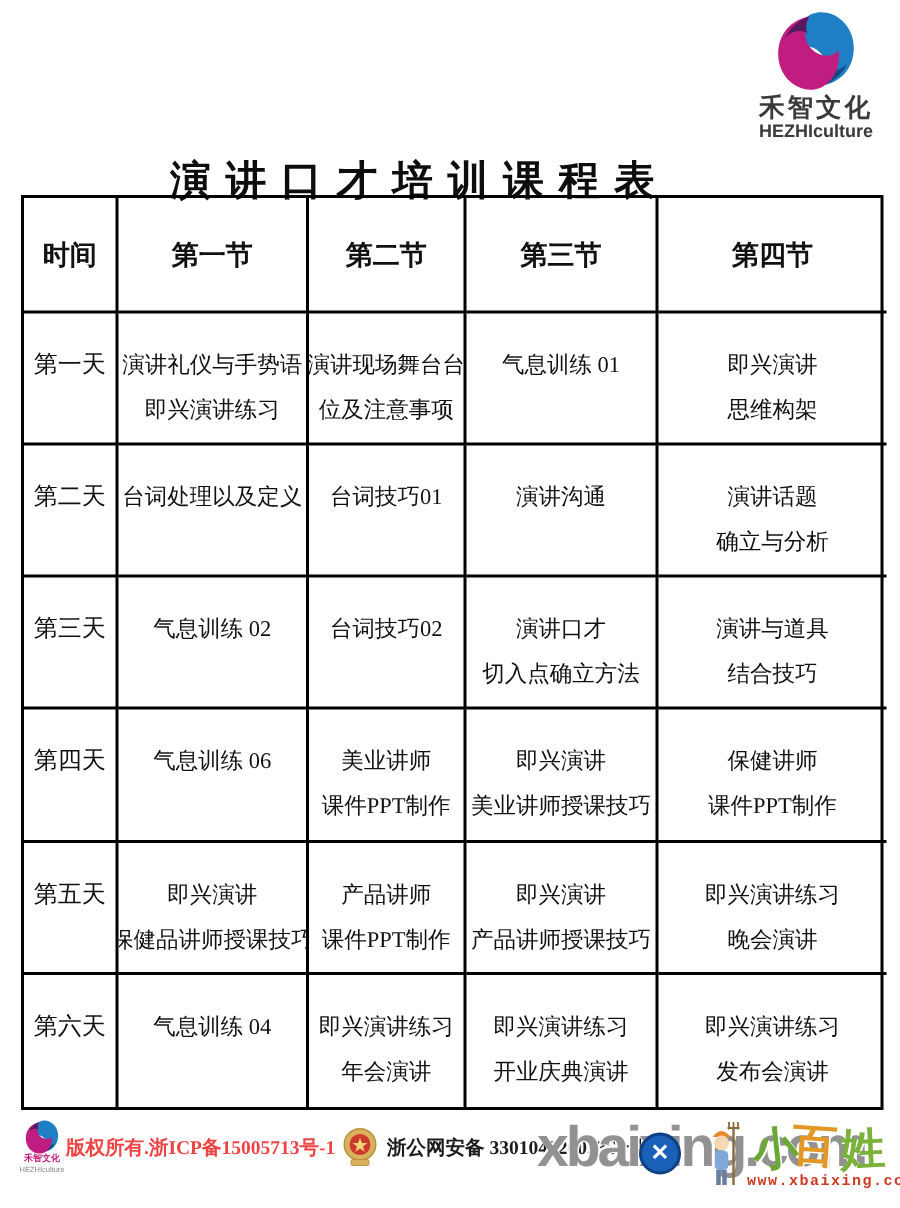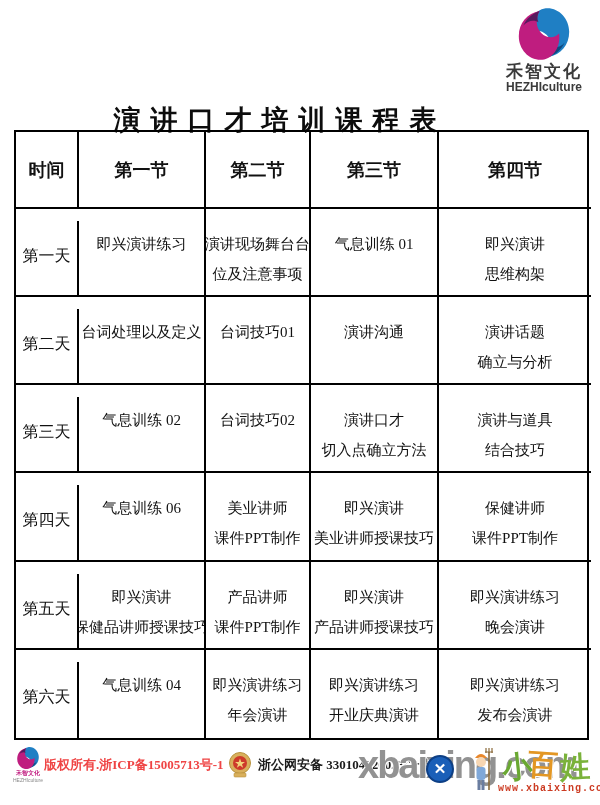--- a/index.html
+++ b/index.html
@@ -28,21 +28,21 @@
   }
   .cell{
     border-right:2px solid #000;border-bottom:2px solid #000;
     box-sizing:border-box;display:flex;flex-direction:column;
     align-items:center;justify-content:flex-start;
     padding-top:20px;text-align:left;overflow:hidden;
   }
   .cell.last-col{border-right:none;}
   .cell.last-row{border-bottom:none;}
   .cell.head{justify-content:center;padding-top:0;font-size:18px;font-weight:bold;}
-  .cell.day{font-size:16px;line-height:30px;margin-top:12px;}
+  .cell.day{font-size:16px;line-height:30px;}
   .cell.course{font-size:15px;line-height:30px;}
   .cell.course span{display:block;white-space:nowrap;}
   
   .footer{position:absolute;left:0;top:744px;width:600px;height:61px;}
   .footer-brand{position:absolute;left:8px;top:2px;width:40px;text-align:center;}
   .footer-brand .swirl{width:24px;height:24px;margin:0 auto;display:block;}
   .footer-brand .cn{font-size:6px;font-weight:bold;color:#c0187e;line-height:7px;}
   .footer-brand .en{font-size:5px;color:#888;line-height:6px;font-family:"Liberation Sans",sans-serif;}
   .copyright{position:absolute;left:44px;top:12px;font-size:13px;font-weight:bold;color:#ef4444;}
   .badge{position:absolute;left:228px;top:8px;width:24px;height:26px;}
@@ -91,20 +91,21 @@
 <div class="course-table">
 
   <div class="cell head">时间</div>
   <div class="cell head">第一节</div>
   <div class="cell head">第二节</div>
   <div class="cell head">第三节</div>
   <div class="cell head last-col">第四节</div>
 
   <div class="cell day">第一天</div>
   <div class="cell course">
+    <span>演讲礼仪与手势语</span>
     <span>即兴演讲练习</span>
   </div>
   <div class="cell course">
     <span>演讲现场舞台台</span>
     <span>位及注意事项</span>
   </div>
   <div class="cell course">
     <span>气息训练 01</span>
   </div>
   <div class="cell course last-col">

